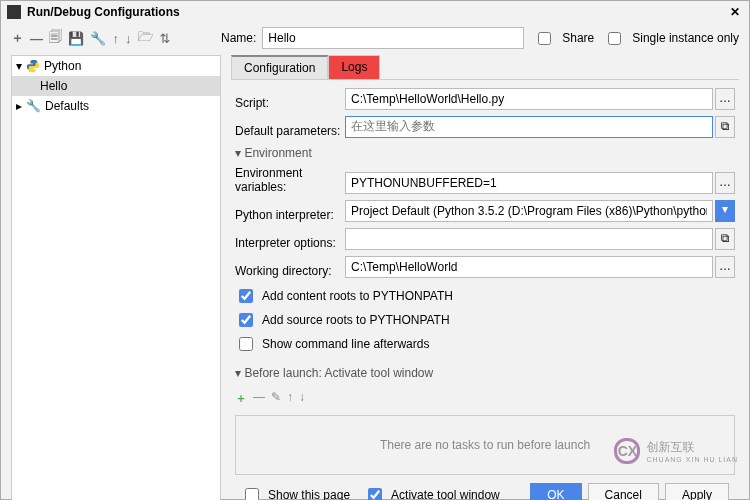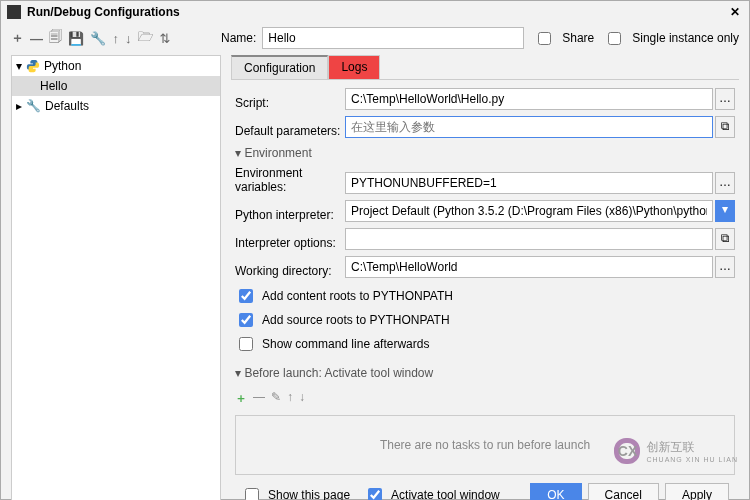--- a/index.html
+++ b/index.html
@@ -36,21 +36,21 @@
 .chk { display: flex; align-items: center; gap: 6px; padding: 2px 0; }
 .chk input[type=checkbox] { width: 14px; height: 14px; accent-color: #4a86e8; }
 .before-area { border: 1px solid #ccc; height: 60px; display: flex; align-items: center; justify-content: center; color: #888; margin-top: 4px; }
 .mini-toolbar { display: flex; gap: 6px; padding: 4px 0; color: #888; }
 .mini-toolbar span { cursor: pointer; }
 .footer { display: flex; align-items: center; justify-content: flex-end; padding: 8px 10px; gap: 6px; }
 .footer .btn { border: 1px solid #bbb; padding: 4px 16px; background: #f6f6f6; cursor: pointer; }
 .footer .btn.primary { background: #4a86e8; color: #fff; border-color: #4a86e8; }
 .footer .leftchk { margin-right: auto; display: flex; gap: 14px; }
 .watermark { position: absolute; right: 12px; bottom: 36px; opacity: .5; font-size: 11px; color: #444; display:flex; align-items:center; gap:6px; }
-.watermark .logo { width:26px; height:26px; border:5px solid #701a75; border-radius:12px; display:flex; align-items:center; justify-content:center; font-weight:bold; font-size:14px; }
+.watermark .logo { width:26px; height:26px; border:3px solid #701a75; border-radius:12px; display:flex; align-items:center; justify-content:center; font-weight:bold; font-size:14px; }
 .plus { color: #4caf50; font-weight: bold; }
 .minus { color: #888; font-weight: bold; }
 </style>
 </head>
 <body>
 
 <div class="window">
   <div class="titlebar">
     <span class="icon"></span>
     <span class="title">Run/Debug Configurations</span>
@@ -111,21 +111,21 @@
         </div>
 
         <div class="form">
           <div class="row">
             <label>Script:</label>
             <input type="text" value="C:\Temp\HelloWorld\Hello.py" style="">
             <div class="ell">…</div>
           </div>
           <div class="row">
             <label>Default parameters:</label>
-            <input type="text" style="border-color: rgb(74, 134, 232);" placeholder="在这里输入参数">
+            <input type="text" style="border-color: rgb(74, 134, 232); font-family: Liberation Mono, monospace;" placeholder="在这里输入参数">
             <div class="ell">⧉</div>
           </div>
           <div class="section">
             <span>▾</span>
             <span>Environment</span>
           </div>
           <div class="row">
             <label>Environment variables:</label>
             <input type="text" value="PYTHONUNBUFFERED=1" style="">
             <div class="ell">…</div>

